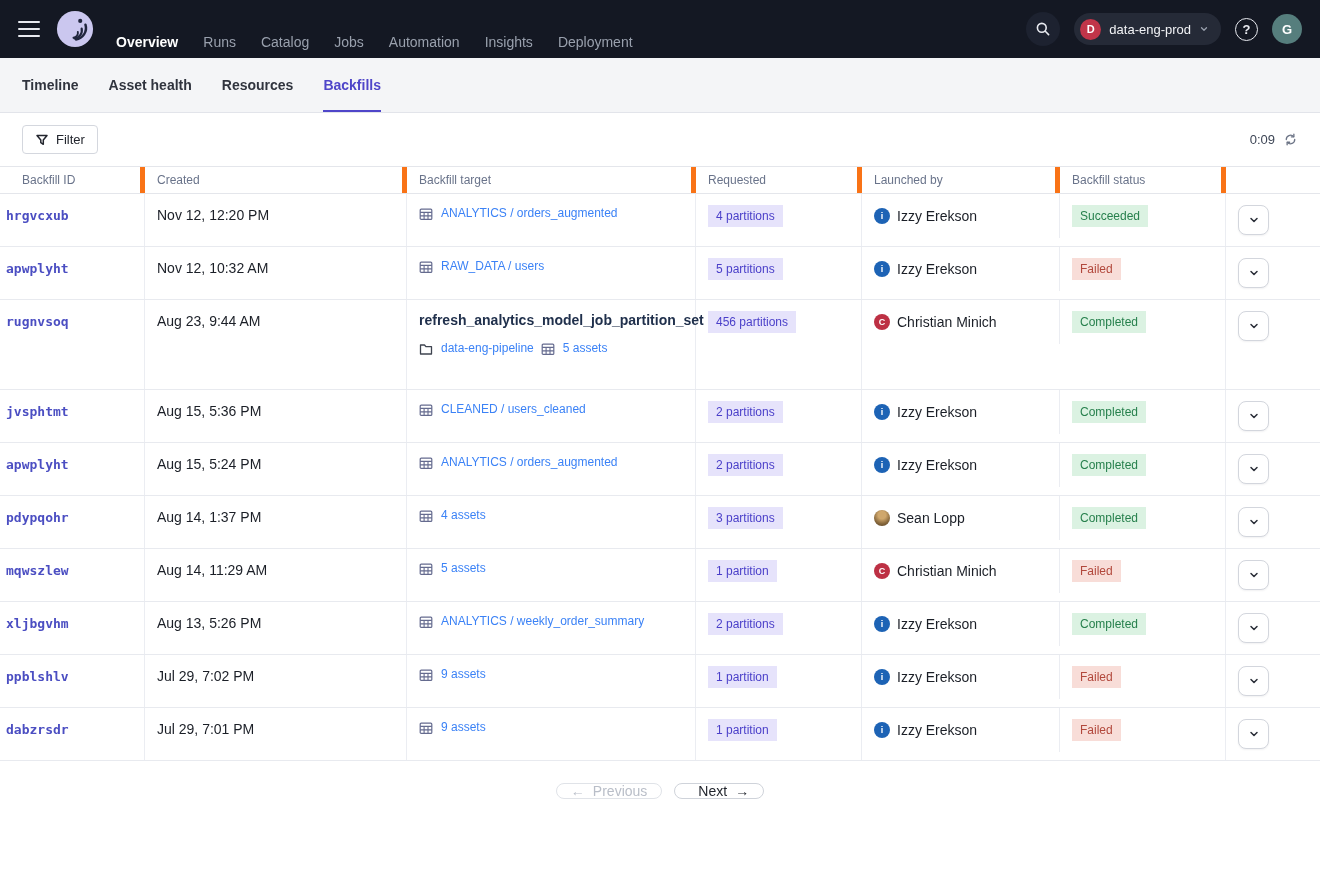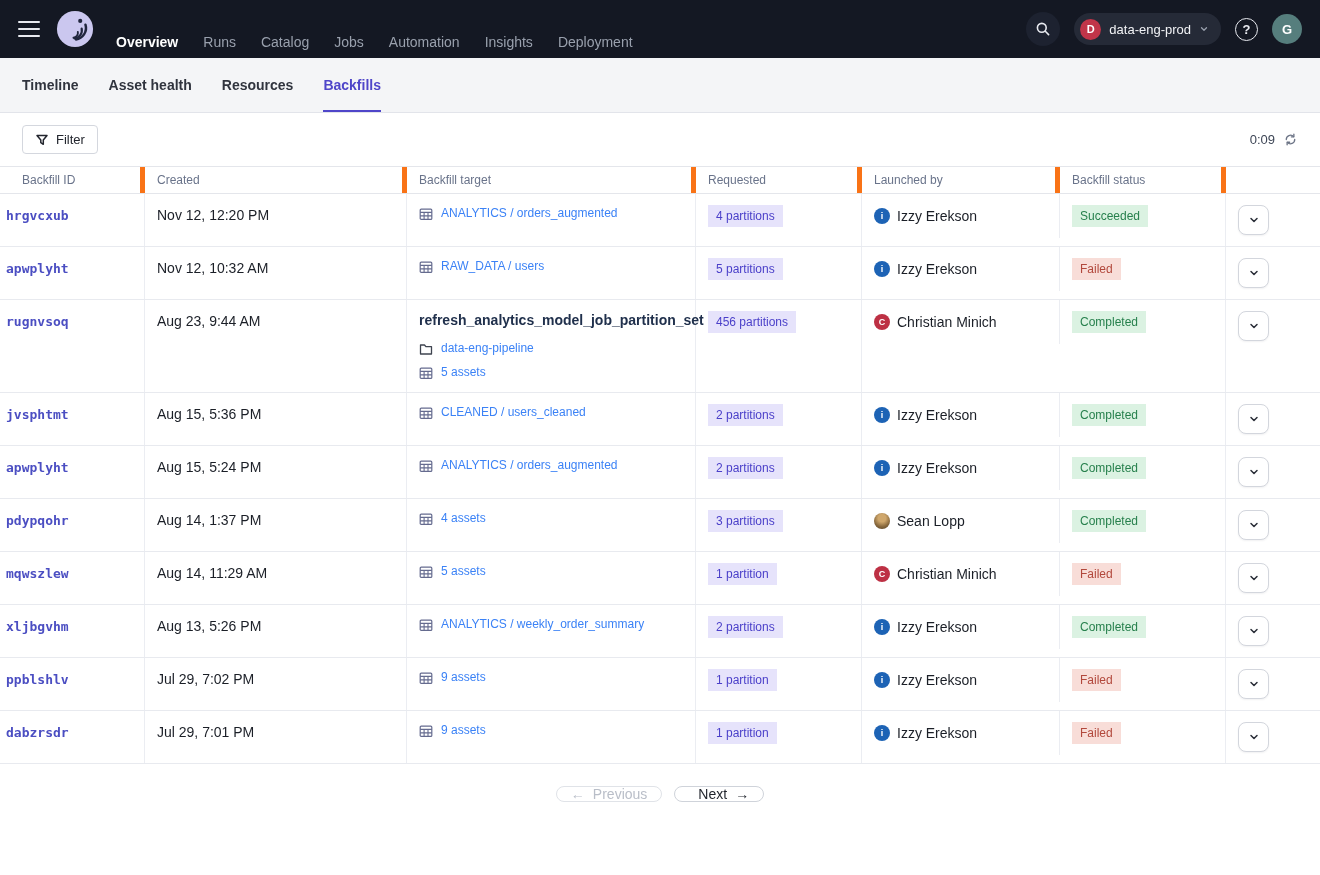--- a/index.html
+++ b/index.html
@@ -44,21 +44,21 @@
   .row.row-tall { min-height:90px; }
   .cell { padding:11px 12px; border-right:1px solid #ebedf2; display:flex; align-items:flex-start; }
   .cell:last-child { border-right:none; }
   .cell-id { padding-left:6px;font-weight:bold; }
   .id-link { font-family:"DejaVu Sans Mono","Liberation Mono",monospace; font-size:13px; color:#4b4ec2; text-decoration:none; cursor:pointer; line-height:21px; }
   .created { font-size:14px; color:#1b1f27; line-height:21px; }
   .cell-target { flex-direction:column; align-items:stretch; gap:7px; }
   .target-line { display:flex; align-items:center; gap:8px; }
   .target-link { font-size:12px; color:#3b82f6; text-decoration:none; cursor:pointer; line-height:17px; }
   .job-title { font-size:14px; font-weight:700; color:#20304c; text-decoration:none; cursor:pointer; line-height:19px; margin-bottom:3px; }
-  .sub-list { display:flex; flex-direction:column; gap:7px; }
+  .sub-list { display:flex; flex-direction:row; gap:7px; }
   .badge { display:inline-block; font-size:12px; line-height:14px; padding:4px 8px; border-radius:0; white-space:nowrap; }
   .badge-partitions { background:#e6e3fb; color:#4a3fc9; }
   .badge-success { background:#dbf2e2; color:#27804d; }
   .badge-failed { background:#f8ddd8; color:#b2483c; }
   .cell-launched { gap:8px; align-items:center; align-self:start; padding-top:11px; }
   .cell-launched { display:flex; }
   .launch-inner { display:flex; align-items:center; gap:7px; height:22px; }
   .avatar { width:16px; height:16px; border-radius:50%; color:#fff; font-size:9px; font-weight:700; display:flex; align-items:center; justify-content:center; flex:0 0 16px; }
   .avatar-photo { background:radial-gradient(circle at 50% 32%, #cfa76c 0 28%, #8a6a3e 62%, #4d3a22 100%); }
   .launch-name { font-size:14px; color:#1b1f27; }

